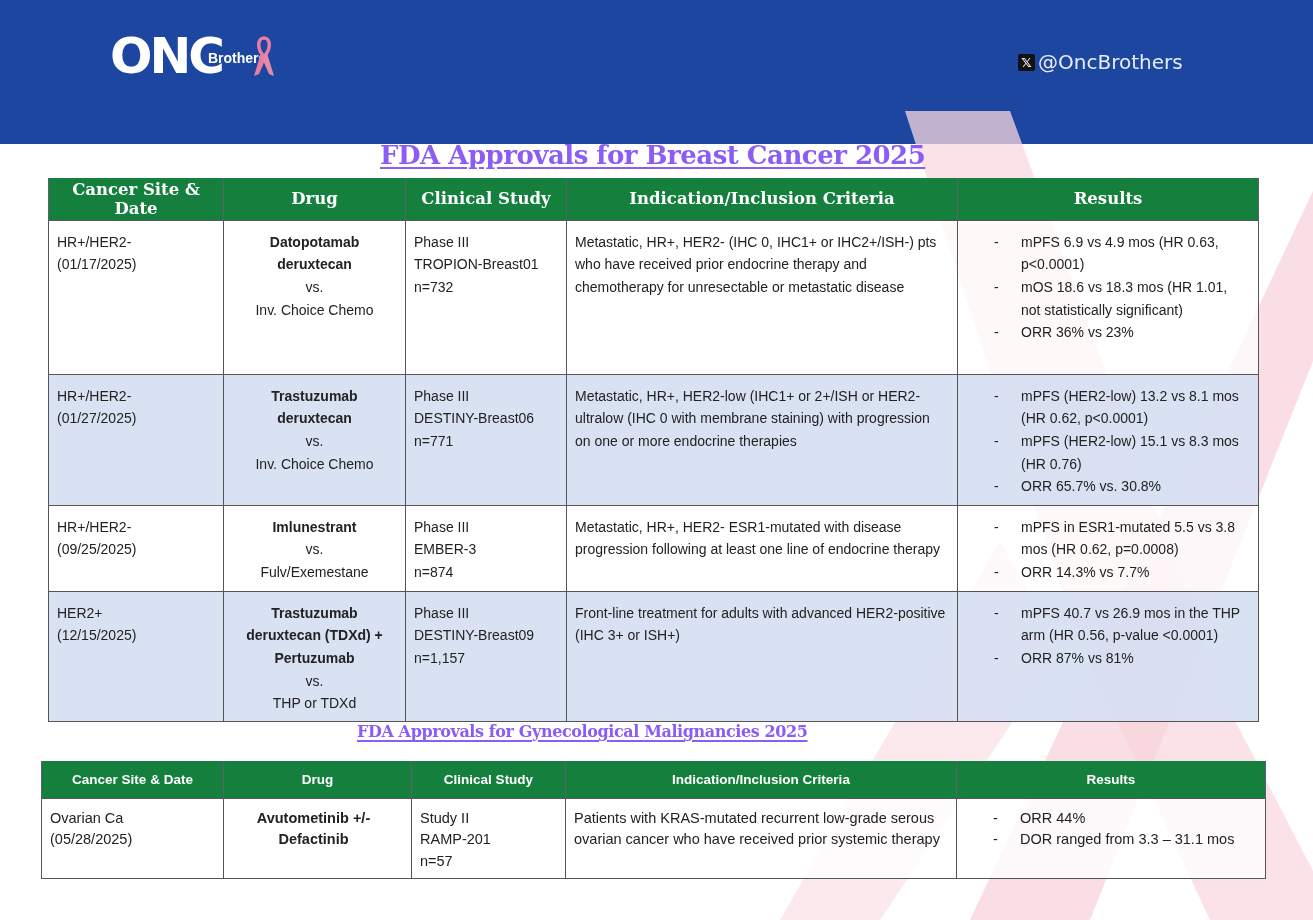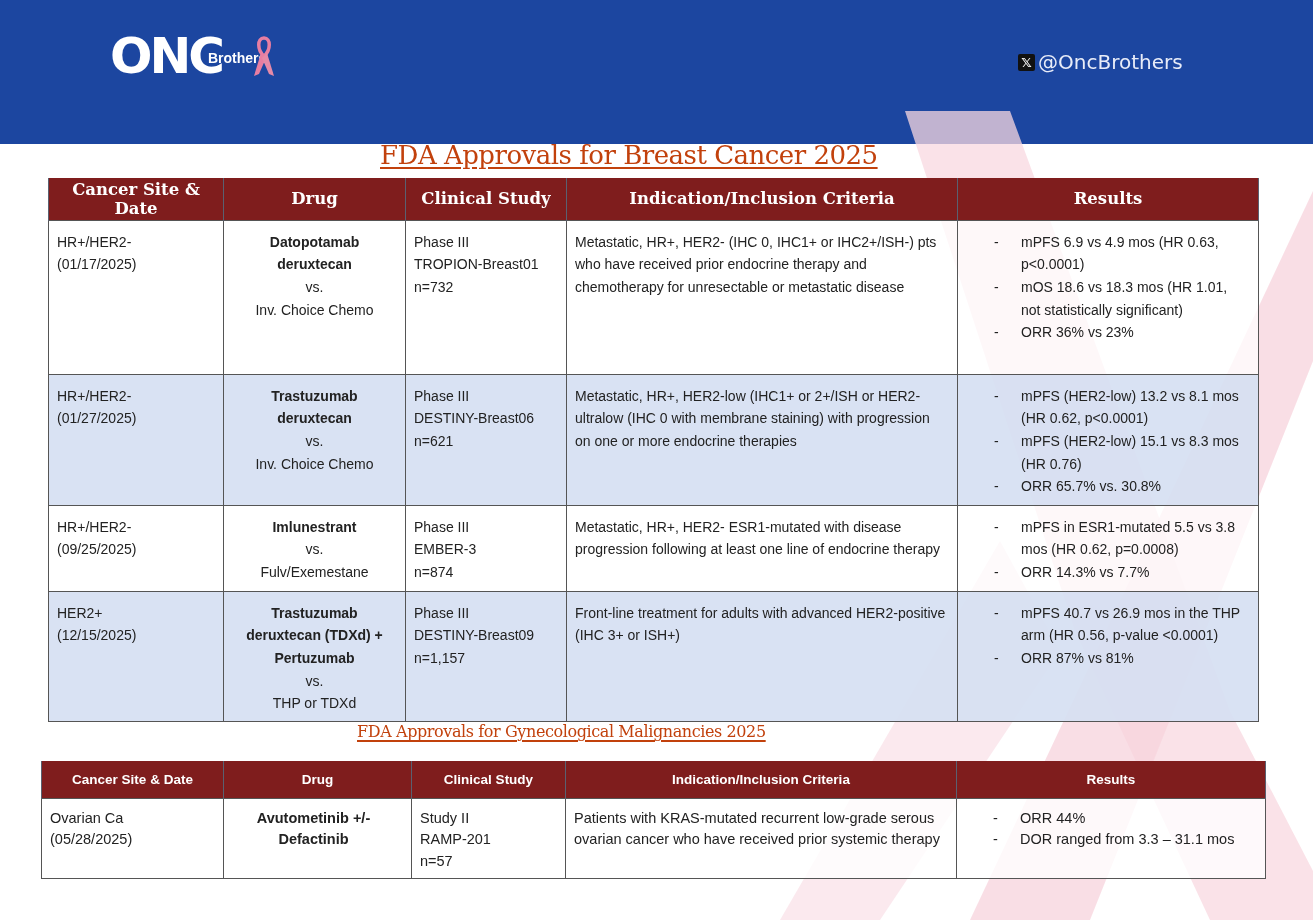--- a/index.html
+++ b/index.html
@@ -25,30 +25,30 @@
   .x-icon {
     width: 17px; height: 17px; background: #111; color: #fff; font-size: 13px; font-weight: bold;
     display: flex; align-items: center; justify-content: center; border-radius: 2px;
     font-family: "DejaVu Sans", sans-serif;
   }
   .handle-text { color: #e8ecf8; font-size: 20px; font-family: "DejaVu Sans", sans-serif; }
 
   .ribbon-bg { position: absolute; left: 0; top: 111px; width: 1313px; height: 809px; pointer-events: none; }
 
   .section-title {
-    position: absolute; font-family: "DejaVu Serif", serif; font-weight: normal; color: #c2410c;
+    position: absolute; font-family: "DejaVu Serif", serif; font-weight: bold; color: #8b5cf6;
     text-decoration: underline; text-decoration-thickness: 2px; text-underline-offset: 3px;
     white-space: nowrap;
   }
   .title-breast { left: 380px; top: 140px; font-size: 26px; letter-spacing: -0.5px; }
   .title-gyn { left: 357px; top: 722px; font-size: 16px; letter-spacing: -0.4px; }
 
   table { position: absolute; border-collapse: collapse; table-layout: fixed; }
   th {
-    background: #7f1d1d; color: #ffffff; text-align: center; vertical-align: middle;
+    background: #15803d; color: #ffffff; text-align: center; vertical-align: middle;
     border: 1px solid #5a6070; border-top: none; border-bottom: none;
   }
   td { border: 1px solid #555; vertical-align: top; font-size: 14px; line-height: 22.7px; color: #222; }
   .t1 { left: 48px; top: 178px; width: 1210px; }
   .t1 th { height: 42px; font-family: "DejaVu Serif", serif; font-size: 16.5px; font-weight: bold; }
   .t1 td { padding: 10px 8px 6px 8px; }
   .row-alt td { background: rgba(214, 224, 242, 0.92); }
   .row-plain td { background: rgba(255, 255, 255, 0.75); }
 
   .t2 { left: 41px; top: 761px; width: 1224px; }
@@ -142,21 +142,21 @@
       </td>
       <td class="drug">
         <b>Trastuzumab</b>
         <b>deruxtecan</b>
         <span>vs.</span>
         <span>Inv. Choice Chemo</span>
       </td>
       <td>
         <span class="line">Phase III</span>
         <span class="line">DESTINY-Breast06</span>
-        <span class="line">n=621</span>
+        <span class="line">n=771</span>
       </td>
       <td>Metastatic, HR+, HER2-low (IHC1+ or 2+/ISH or HER2-ultralow (IHC 0 with membrane staining) with progression on one or more endocrine therapies</td>
       <td class="results">
         <ul>
           <li>mPFS (HER2-low) 13.2 vs 8.1 mos (HR 0.62, p&lt;0.0001)</li>
           <li>mPFS (HER2-low) 15.1 vs 8.3 mos (HR 0.76)</li>
           <li>ORR 65.7% vs. 30.8%</li>
         </ul>
       </td>
     </tr>

